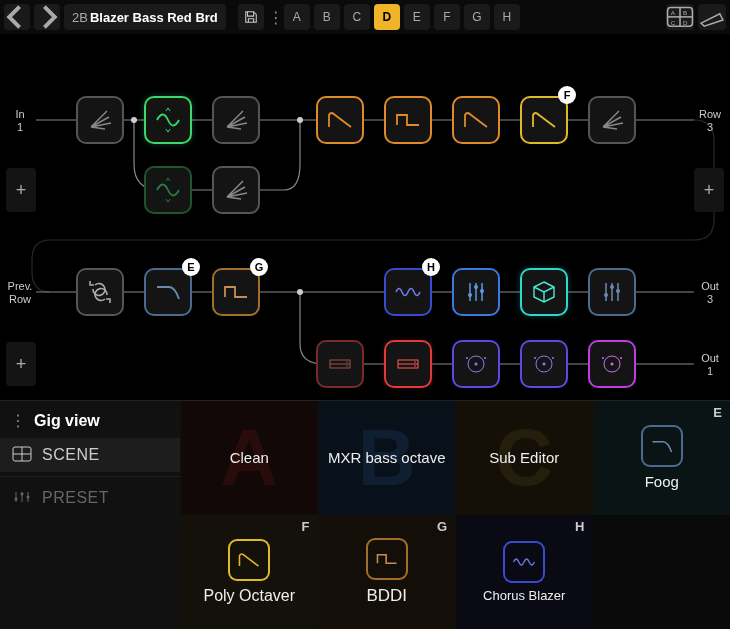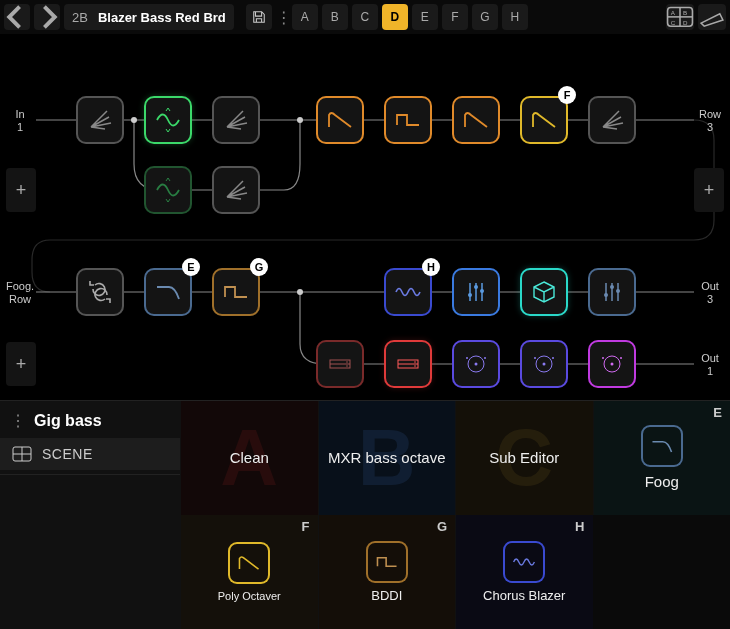--- a/index.html
+++ b/index.html
@@ -2,21 +2,21 @@
 <html><head>
 <meta charset="utf-8">
 <style>
   * { box-sizing: border-box; margin: 0; padding: 0; }
   html, body { width: 730px; height: 629px; background: #000; font-family: -apple-system, "Segoe UI", Arial, sans-serif; color: #ddd; overflow: hidden; }
 
   
   .topbar { display: flex; align-items: center; height: 34px; background: #0a0a0a; padding: 0 4px; gap: 4px; }
   .navbtn { width: 26px; height: 26px; display: flex; align-items: center; justify-content: center; background: #1a1a1a; border-radius: 4px; color: #aaa; font-size: 14px; cursor: pointer; }
   .preset-title { display: flex; align-items: center; background: #1a1a1a; border-radius: 4px; height: 26px; padding: 0 8px; flex: 0 0 auto; min-width: 160px; }
-  .preset-num { color: #aaa; margin-right: 10px; font-size: 13px; }
+  .preset-num { color: #aaa; margin-right: 2px; font-size: 13px; }
   .preset-name { color: #fff; font-weight: 600; font-size: 13px; }
   .savebtn { width: 26px; height: 26px; display: flex; align-items: center; justify-content: center; background: #1a1a1a; border-radius: 4px; }
   .savebtn svg { width: 14px; height: 14px; }
   .colonbtn { width: 12px; text-align: center; color: #888; }
   .scenebtn { width: 26px; height: 26px; display: flex; align-items: center; justify-content: center; background: #1a1a1a; border-radius: 4px; color: #aaa; font-size: 12px; cursor: pointer; }
   .scenebtn.active { background: #f0b429; color: #000; font-weight: 700; }
   .toolbtn { width: 28px; height: 26px; display: flex; align-items: center; justify-content: center; background: #1a1a1a; border-radius: 4px; }
 
   
   .canvas { position: relative; height: 366px; background: #000; }
@@ -43,21 +43,21 @@
   .b-navy   { box-shadow: inset 0 0 0 2px #3a4ad0; }
   .b-mag    { box-shadow: inset 0 0 0 2px #c03ae0; }
 
   .badge { position: absolute; top: -10px; right: -8px; width: 18px; height: 18px; border-radius: 50%; background: #fff; color: #000; font-size: 11px; font-weight: 700; display: flex; align-items: center; justify-content: center; z-index: 5; }
 
   
   .bottom { display: flex; height: 229px; background: #0a0a0a; border-top: 1px solid #222; }
   .sidebar { width: 180px; background: #111; display: flex; flex-direction: column; padding: 6px 0 0 0; }
   .gig-title-row { display: flex; align-items: center; padding: 4px 10px 8px 10px; gap: 8px; }
   .gig-title { font-size: 16px; font-weight: 700; color: #fff; }
-  .side-item { display: flex; align-items: flex-end; gap: 10px; padding: 8px 12px; font-size: 14px; color: #ccc; cursor: pointer; letter-spacing: 0.5px; }
+  .side-item { display: flex; align-items: flex-start; gap: 10px; padding: 8px 12px; font-size: 16px; color: #ccc; cursor: pointer; letter-spacing: 0.5px; }
   .side-item.on { background: #1d1d1d; }
   .side-item svg, .side-item .ic { width: 20px; height: 16px; }
   .side-sep { height: 1px; background: #222; margin: 4px 0; }
   .side-bottom { margin-top: auto; }
   .side-dim { color: #666; }
 
   .tiles { flex: 1; display: grid; grid-template-columns: repeat(4, 1fr); grid-template-rows: 1fr 1fr; }
   .tile { position: relative; border-left: 1px solid #111; display: flex; flex-direction: column; align-items: center; justify-content: center; gap: 6px; cursor: pointer; overflow: hidden; }
   .tile-letter { position: absolute; top: 4px; right: 8px; font-size: 13px; font-weight: 600; color: #ccc; }
   .tile-bgletter { position: absolute; font-size: 80px; font-weight: 800; opacity: 0.25; }
@@ -154,21 +154,21 @@
 
   <div class="edge-label" style="left:8px;top:74px;width:24px">
     <span>In</span><br><span>1</span>
   </div>
   <div class="edge-label" style="right:6px;top:74px;width:28px">
     <span>Row</span><br><span>3</span>
   </div>
   <div class="edge-add" style="left:6px;top:134px">+</div>
   <div class="edge-add" style="right:6px;top:134px">+</div>
   <div class="edge-label" style="left:4px;top:246px;width:32px">
-    <span>Foog.</span><br><span>Row</span>
+    <span>Prev.</span><br><span>Row</span>
   </div>
   <div class="edge-label" style="right:6px;top:246px;width:28px">
     <span>Out</span><br><span>3</span>
   </div>
   <div class="edge-add" style="left:6px;top:308px">+</div>
   <div class="edge-label" style="right:6px;top:318px;width:28px">
     <span>Out</span><br><span>1</span>
   </div>
 
   <svg width="0" height="0" style="position:absolute">
@@ -342,31 +342,42 @@
       <svg viewBox="0 0 30 30">
         <use href="#i-target"></use>
       </svg>
     </div>
 </div>
 
 <div class="bottom">
   <div class="sidebar">
     <div class="gig-title-row">
       <span style="color:#888">⋮</span>
-      <span class="gig-title">Gig bass</span>
+      <span class="gig-title">Gig view</span>
     </div>
     <div class="side-item on">
       <svg viewBox="0 0 20 16">
           <rect x="1" y="1" width="18" height="14" rx="2" stroke="#ccc" fill="none"></rect>
           <line x1="10" y1="1" x2="10" y2="15" stroke="#ccc"></line>
           <line x1="1" y1="8" x2="19" y2="8" stroke="#ccc"></line>
         </svg>
       <span>SCENE</span>
     </div>
     <div class="side-sep"></div>
+    <div class="side-item side-dim">
+      <svg viewBox="0 0 20 16">
+          <line x1="4" y1="3" x2="4" y2="13" stroke="#666"></line>
+          <line x1="10" y1="3" x2="10" y2="13" stroke="#666"></line>
+          <line x1="16" y1="3" x2="16" y2="13" stroke="#666"></line>
+          <circle cx="4" cy="10" r="1.5" fill="#666"></circle>
+          <circle cx="10" cy="5" r="1.5" fill="#666"></circle>
+          <circle cx="16" cy="8" r="1.5" fill="#666"></circle>
+        </svg>
+      <span>PRESET</span>
+    </div>
   </div>
 
   <div class="tiles">
 
     <div class="tile t-a">
       <div class="tile-bgletter">A</div>
       <div class="tile-label">Clean</div>
     </div>
     <div class="tile t-b">
       <div class="tile-bgletter">B</div>
@@ -386,30 +397,30 @@
         </div>
       <div class="tile-label" style="font-size:15px">Foog</div>
     </div>
     <div class="tile t-f">
       <div class="tile-letter">F</div>
       <div class="tile-icon" style="box-shadow:inset 0 0 0 2px #e0b92a;color:#e0b92a">
           <svg viewBox="0 0 30 30">
             <use href="#i-env"></use>
           </svg>
         </div>
-      <div class="tile-label" style="font-size:11px">Poly Octaver</div>
+      <div class="tile-label" style="font-size:16px">Poly Octaver</div>
     </div>
     <div class="tile t-g">
       <div class="tile-letter">G</div>
       <div class="tile-icon" style="box-shadow:inset 0 0 0 2px #a0702a;color:#c09050">
           <svg viewBox="0 0 30 30">
             <use href="#i-wave-sq"></use>
           </svg>
         </div>
-      <div class="tile-label" style="font-size:13px">BDDI</div>
+      <div class="tile-label" style="font-size:17px">BDDI</div>
     </div>
     <div class="tile t-h">
       <div class="tile-letter">H</div>
       <div class="tile-icon" style="box-shadow:inset 0 0 0 2px #3a4ad0;color:#6a7ae0">
           <svg viewBox="0 0 30 30">
             <use href="#i-wave"></use>
           </svg>
         </div>
       <div class="tile-label" style="font-size:13px">Chorus Blazer</div>
     </div>

